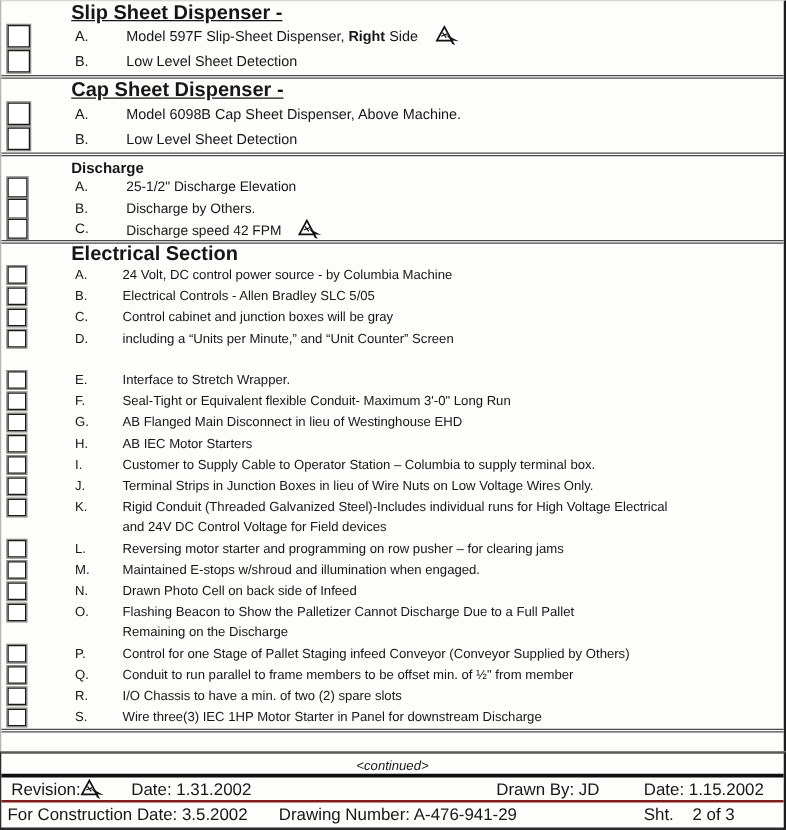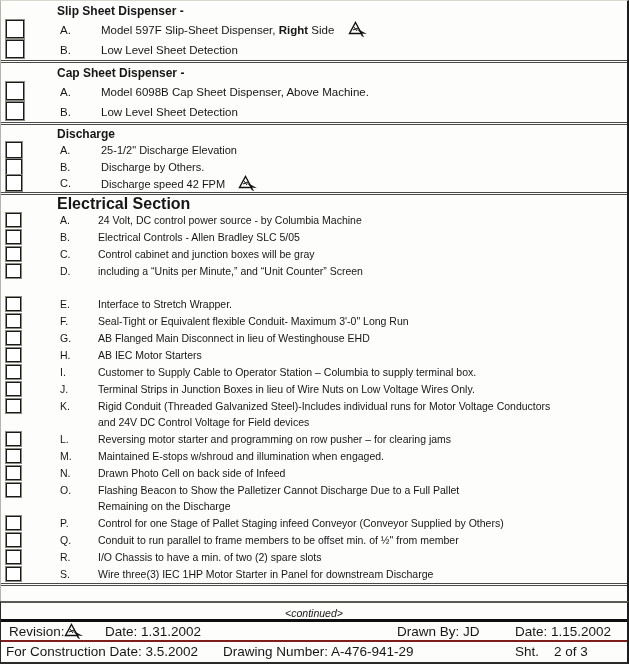--- a/index.html
+++ b/index.html
@@ -10,21 +10,21 @@
   #main-table{
     position:absolute;left:0;top:0;width:629px;height:601px;
     box-sizing:border-box;
     border-left:1px solid #b5b5b0;
     border-right:2.5px solid #1c1c1c;
     border-top:1px solid #d8d8d2;
     overflow:hidden;
   }
   .section{border-bottom:3px double #4a4a4a;}
   .sec-header{font-weight:bold;padding-left:56px;}
-  .sec0 .sec-header,.sec1 .sec-header{height:19px;line-height:20px;font-size:12px;}
+  .sec0 .sec-header,.sec1 .sec-header{height:19px;line-height:20px;font-size:16px;text-decoration:underline;}
   .sec2 .sec-header{height:17px;line-height:18px;font-size:12px;}
   .sec3 .sec-header{height:17px;line-height:18px;font-size:16px;}
 
   .row{position:relative;}
   .sec0 .row,.sec1 .row{height:20px;}
   .sec2 .row{height:16.5px;}
   .sec3 .row{height:17px;}
   .sec3 .row.two{height:33px;}
 
   .cb{position:absolute;background:#fff;border:1.6px solid #1a1a1a;box-shadow:0 0 0 1px #8a8a84;cursor:pointer;}
@@ -177,21 +177,21 @@
           <div class="txt"><span>Customer to Supply Cable to Operator Station – Columbia to supply terminal box.</span></div>
         </div>
         <div class="row">
           <span class="cb"></span>
           <span class="letter">J.</span>
           <div class="txt"><span>Terminal Strips in Junction Boxes in lieu of Wire Nuts on Low Voltage Wires Only.</span></div>
         </div>
         <div class="row two">
           <span class="cb"></span>
           <span class="letter">K.</span>
-          <div class="txt"><span>Rigid Conduit (Threaded Galvanized Steel)-Includes individual runs for Motor Voltage Conductors</span><div class="l2">and 24V DC Control Voltage for Field devices</div></div>
+          <div class="txt"><span>Rigid Conduit (Threaded Galvanized Steel)-Includes individual runs for High Voltage Electrical</span><div class="l2">and 24V DC Control Voltage for Field devices</div></div>
         </div>
         <div class="row">
           <span class="cb"></span>
           <span class="letter">L.</span>
           <div class="txt"><span>Reversing motor starter and programming on row pusher – for clearing jams</span></div>
         </div>
         <div class="row">
           <span class="cb"></span>
           <span class="letter">M.</span>
           <div class="txt"><span>Maintained E-stops w/shroud and illumination when engaged.</span></div>

